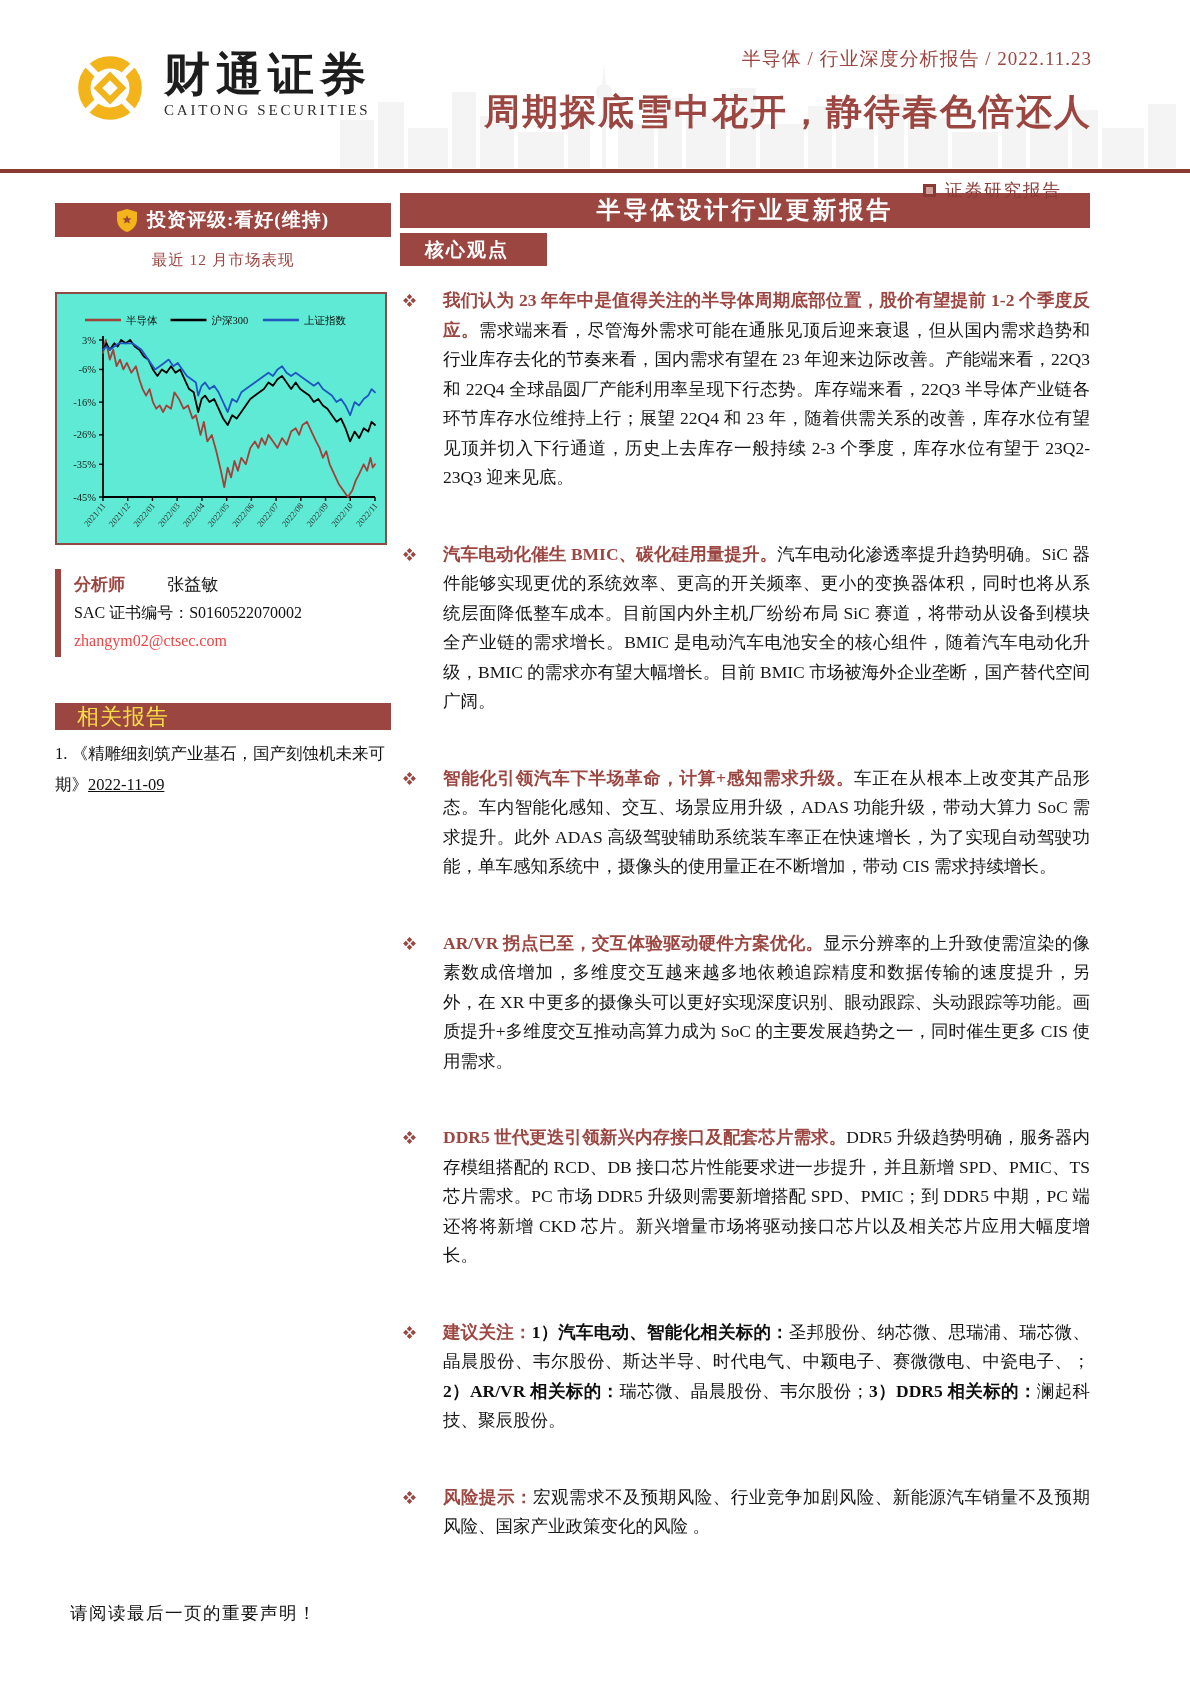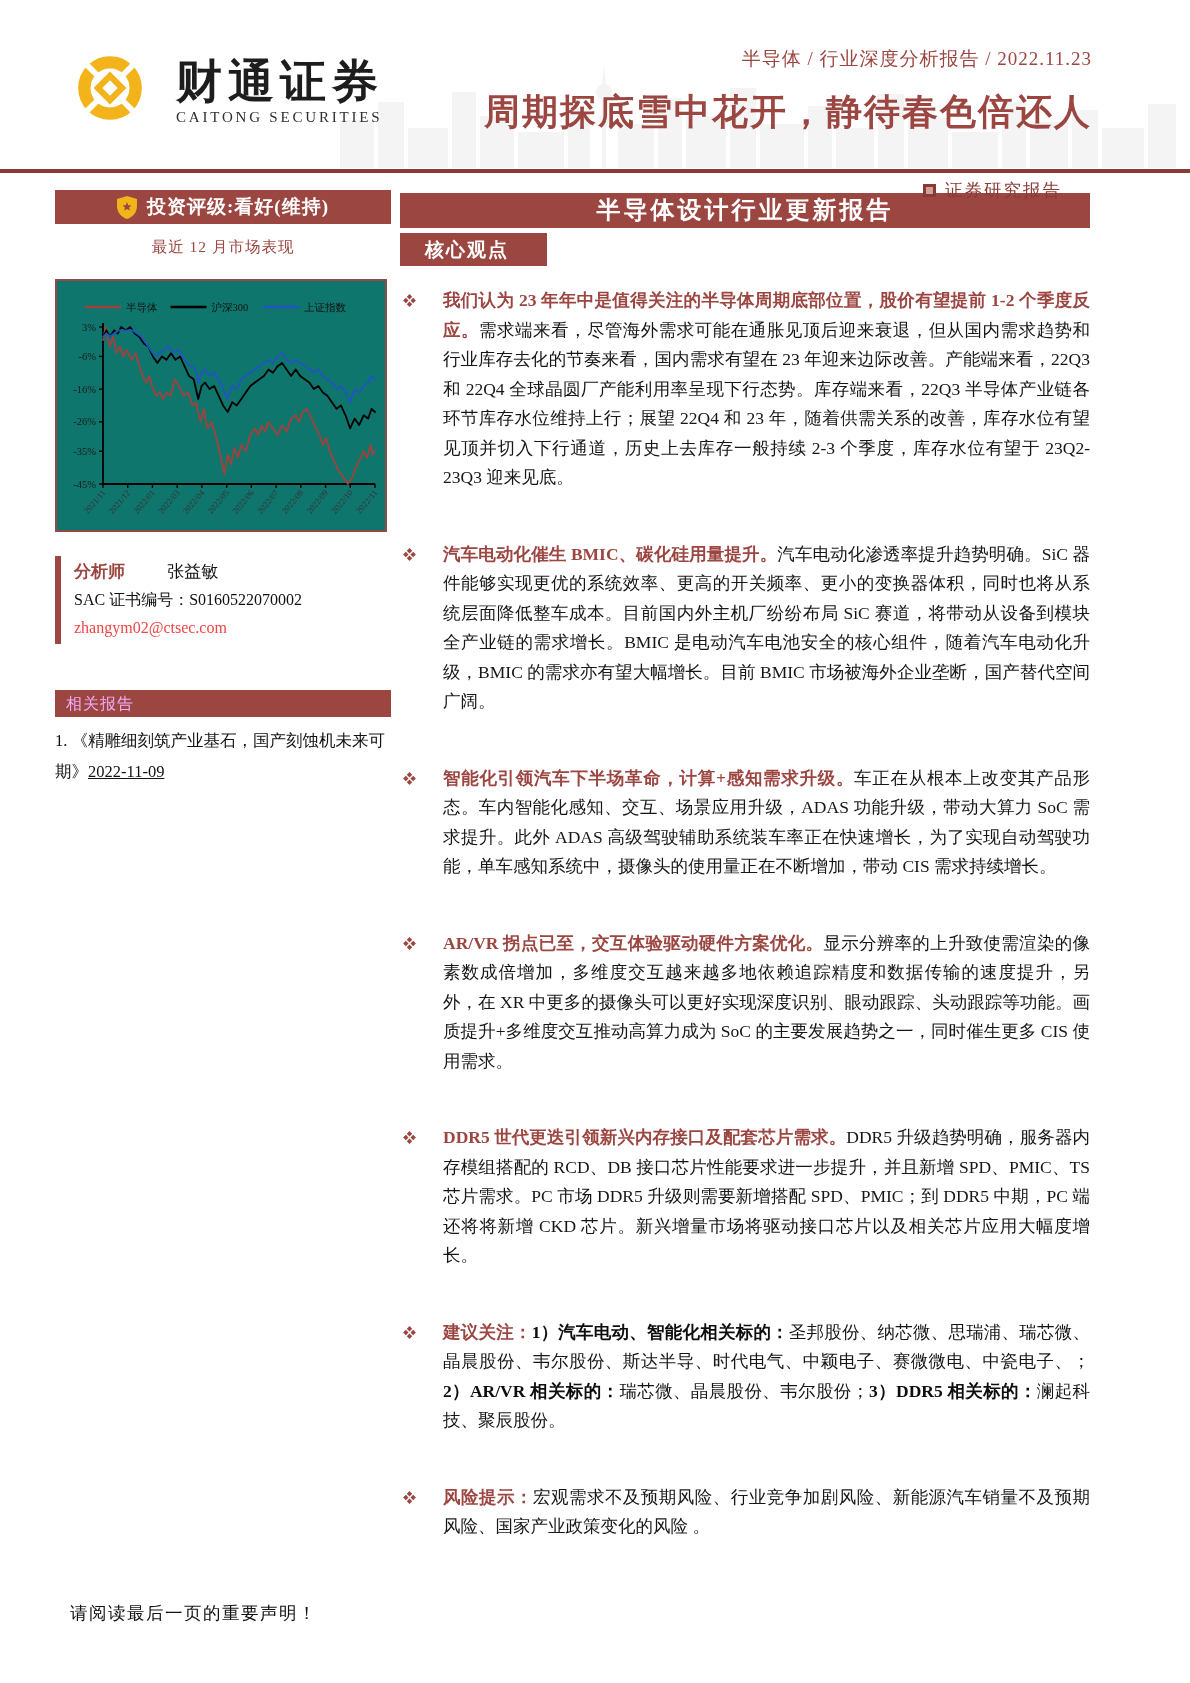--- a/index.html
+++ b/index.html
@@ -3,45 +3,45 @@
 <meta charset="utf-8">
 <style>
   html,body{margin:0;padding:0;background:#ffffff;}
   .page{position:relative;width:1190px;height:1683px;margin:0 auto;background:#fff;overflow:hidden;
         font-family:"Liberation Serif","DejaVu Serif",serif;color:#161616;}
   :root{
     --maroon:#9C4641; --maroon-dark:#8A3A35; --gold:#F2B31B;
   }
   
   .skyline{position:absolute;top:58px;right:0;opacity:.55;z-index:0;}
-  .logo-block{position:absolute;left:72px;top:50px;display:flex;align-items:flex-end;gap:28px;z-index:1;}
+  .logo-block{position:absolute;left:72px;top:50px;display:flex;align-items:flex-start;gap:16px;z-index:1;}
   .brand-text{display:flex;flex-direction:column;}
   .brand-cn{font-size:46px;font-weight:700;color:#1d1d1d;letter-spacing:6px;line-height:50px;}
   .brand-en{font-size:15px;color:#2e2e2e;letter-spacing:2.8px;margin-top:2px;}
   .kicker{position:absolute;top:46px;right:98px;font-size:19px;color:var(--maroon);z-index:1;letter-spacing:1px;}
   .main-title{position:absolute;top:88px;right:98px;font-size:36px;font-weight:700;color:var(--maroon);
               letter-spacing:2px;z-index:1;}
   .header-rule{position:absolute;top:169px;left:0;width:1190px;height:4px;background:var(--maroon-dark);z-index:2;}
   .report-tag{position:absolute;top:178px;right:128px;display:flex;align-items:center;gap:9px;
               font-size:17.5px;color:var(--maroon-dark);z-index:2;letter-spacing:2px;padding-left:20px;}
   .tag-square{width:13px;height:13px;background:#CFA09C;border:3px solid var(--maroon-dark);box-sizing:border-box;}
   
-  .sidebar{position:absolute;left:55px;top:190px;width:336px;}
+  .sidebar{position:absolute;left:55px;top:203px;width:336px;}
   .rating-banner{height:34px;background:var(--maroon);color:#fff;display:flex;align-items:center;
                  justify-content:center;gap:10px;font-size:19px;font-weight:700;letter-spacing:1px;}
   .chart-caption{margin-top:13px;text-align:center;color:var(--maroon);font-size:15.5px;letter-spacing:1px;}
-  .chart-box{margin-top:21px;width:332px;height:253px;border:2px solid #8F4C47;box-sizing:border-box;background:#0f766e;}
+  .chart-box{margin-top:21px;width:332px;height:253px;border:2px solid #8F4C47;box-sizing:border-box;background:#5eead4;}
   .analyst{margin-top:24px;border-left:6px solid var(--maroon);padding:2px 0 2px 13px;}
   .analyst-line{font-size:17px;line-height:28px;color:#111;}
   .analyst-role{color:var(--maroon);font-weight:700;margin-right:38px;}
   .analyst-sub{font-size:16px;line-height:28px;color:#111;}
   .analyst-email{color:#ef4444;text-decoration:none;}
   .related{margin-top:46px;}
-  .related-banner{background:var(--maroon);color:#f0abfc;font-size:16px;height:27px;line-height:27px;
-                  padding-left:11px;letter-spacing:1px;}
+  .related-banner{background:var(--maroon);color:#fde047;font-size:22px;height:27px;line-height:27px;
+                  padding-left:22px;letter-spacing:1px;}
   .related-list{margin-top:8px;}
   .related-item{font-size:16.5px;line-height:31px;color:#111;}
   .related-date{text-decoration:underline;}
   
   .main-col{position:absolute;left:400px;top:193px;width:690px;}
   .section-banner{height:35px;background:var(--maroon);color:#fff;text-align:center;font-size:24px;
                   font-weight:700;line-height:35px;letter-spacing:3px;}
   .core-banner{margin-top:5px;width:147px;height:33px;background:var(--maroon);color:#fff;font-size:19px;
                font-weight:700;line-height:33px;padding-left:25px;box-sizing:border-box;letter-spacing:2px;}
   .bullets{list-style:none;margin:20px 0 0 0;padding:0;}

